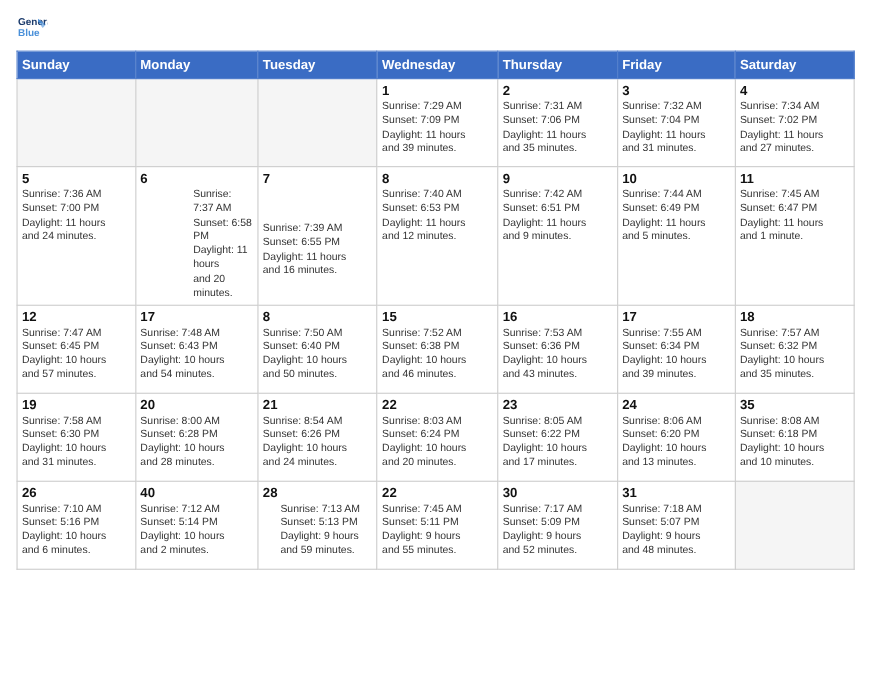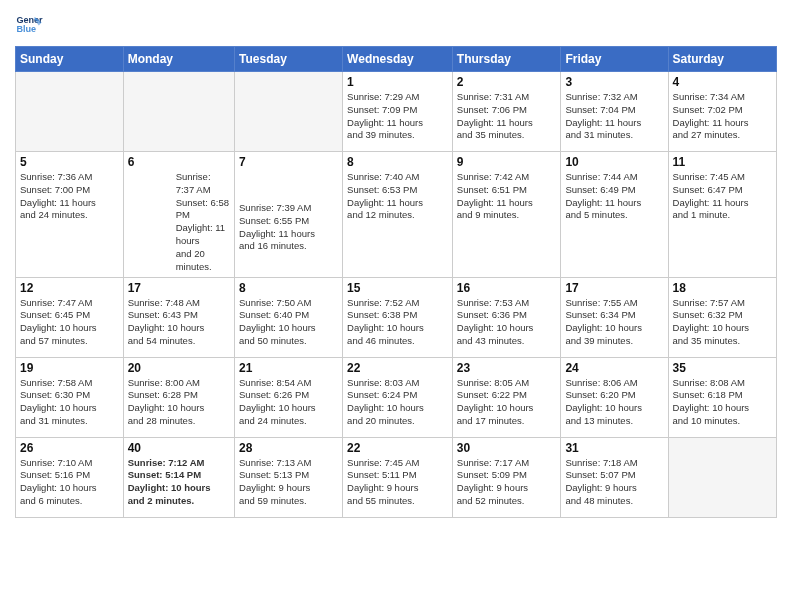--- a/index.html
+++ b/index.html
@@ -303,28 +303,28 @@
         <tr class="week-row">
           <td>
             <div class="day-num">26</div>
             <div class="day-info" style="white-space: pre-line;">Sunrise: 7:10 AM
 Sunset: 5:16 PM
 Daylight: 10 hours
 and 6 minutes.</div>
           </td>
           <td>
             <div class="day-num">40</div>
-            <div class="day-info" style="white-space: pre-line; font-weight: bold;">Sunrise: 7:12 AM
+            <div class="day-info" style="white-space: pre-line;">Sunrise: 7:12 AM
 Sunset: 5:14 PM
 Daylight: 10 hours
 and 2 minutes.</div>
           </td>
           <td>
             <div class="day-num">28</div>
-            <div class="day-info" style="white-space: pre-line;">Sunrise: 7:13 AM
+            <div class="day-info" style="white-space: pre-line; margin-left: 16px;">Sunrise: 7:13 AM
 Sunset: 5:13 PM
 Daylight: 9 hours
 and 59 minutes.</div>
           </td>
           <td>
             <div class="day-num">22</div>
             <div class="day-info" style="white-space: pre-line;">Sunrise: 7:45 AM
 Sunset: 5:11 PM
 Daylight: 9 hours
 and 55 minutes.</div>

